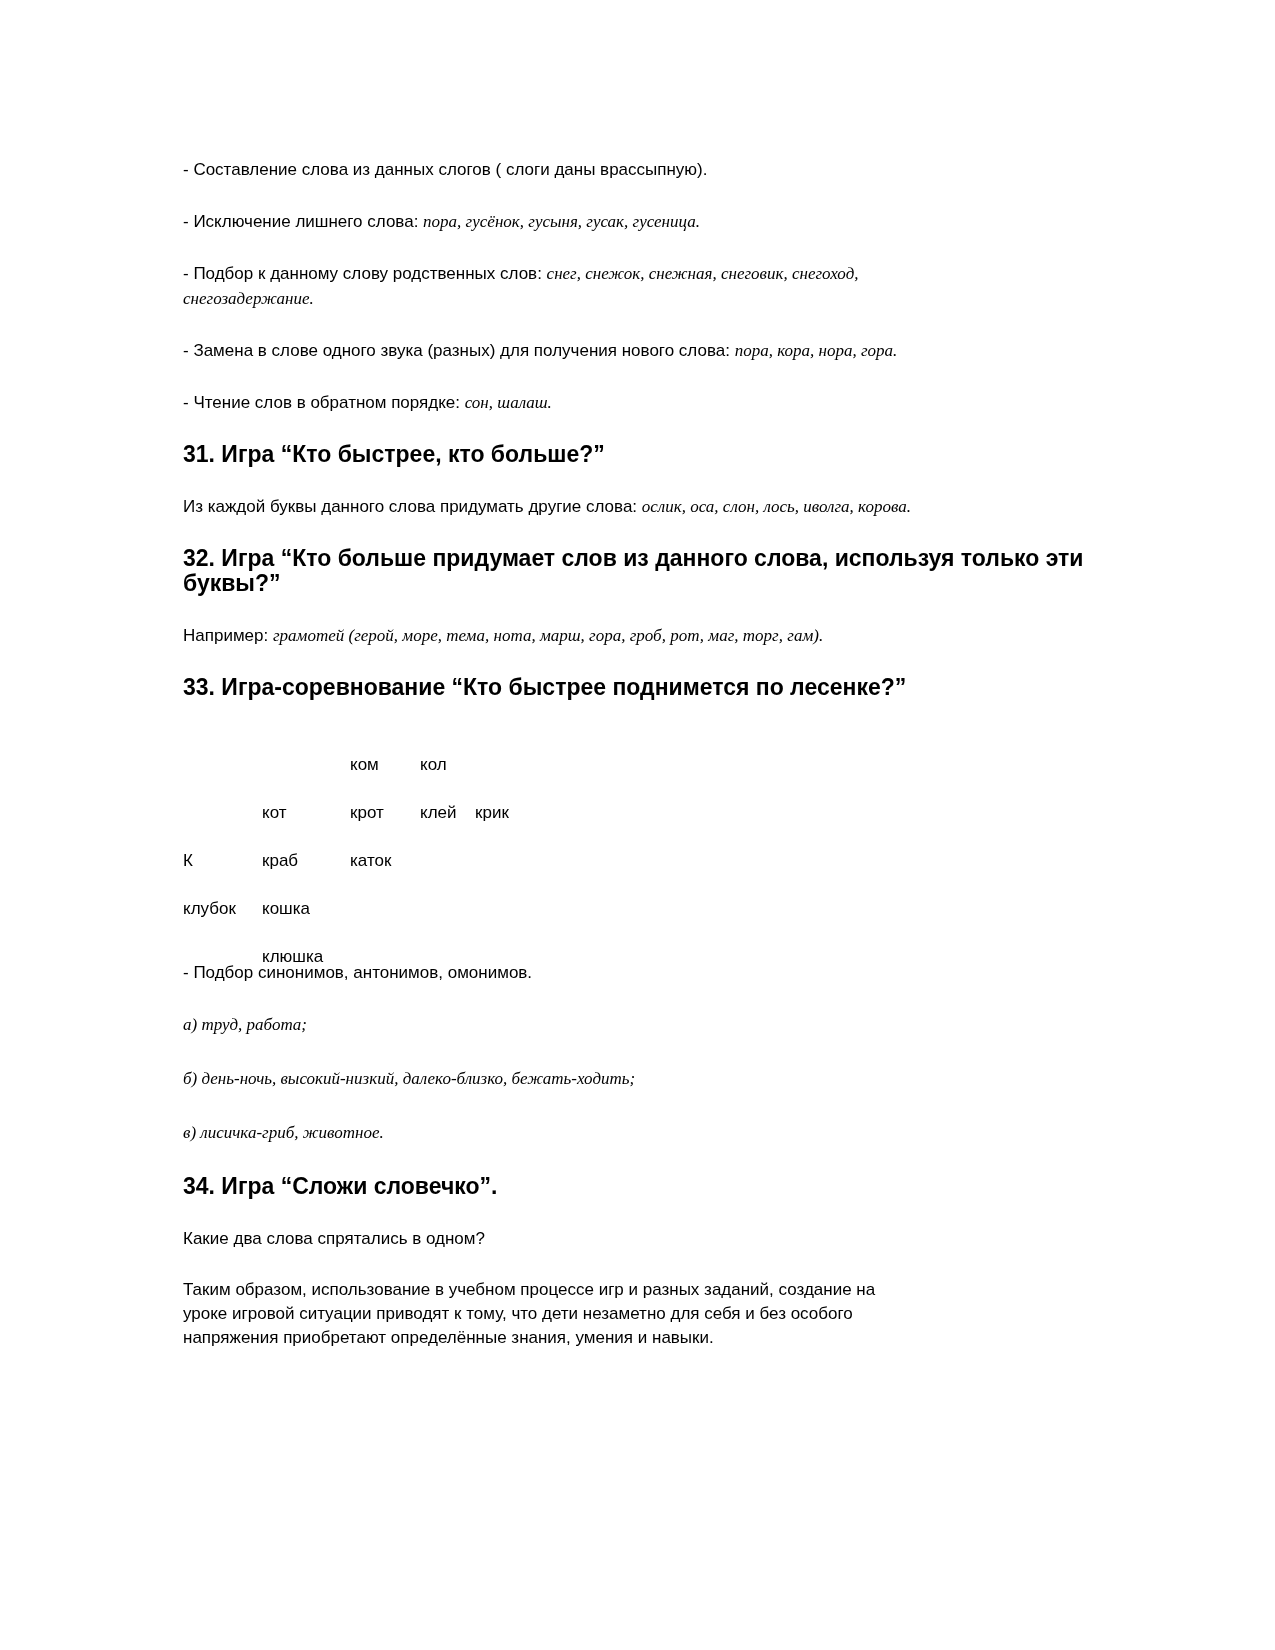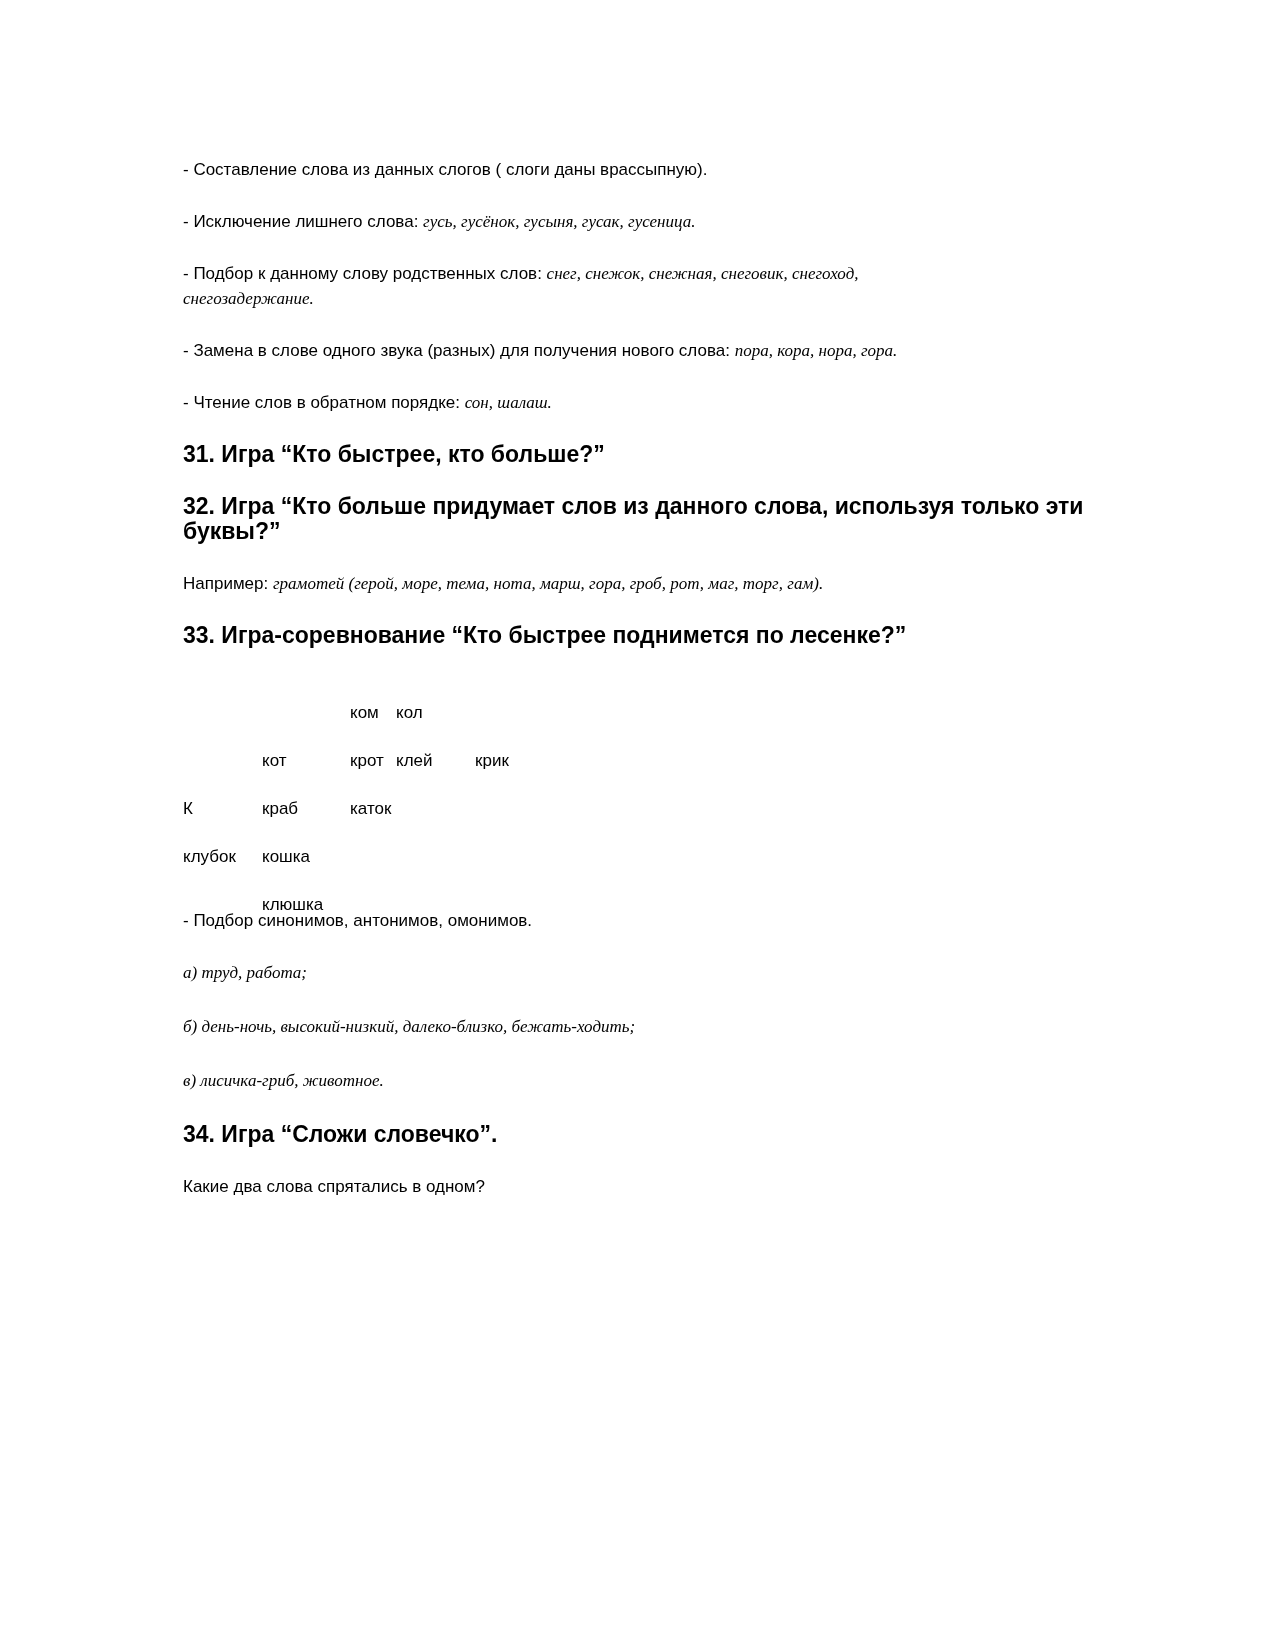--- a/index.html
+++ b/index.html
@@ -38,21 +38,21 @@
     position: relative;
     height: 25px;
     margin-bottom: 23px;
     font-size: 17px;
     line-height: 25px;
   }
   .lrow span { position: absolute; top: 0; }
   .lc0 { left: 0; }
   .lc1 { left: 79px; margin-top: 48px; }
   .lc2 { left: 167px; }
-  .lc3 { left: 213px; text-align: right; }
+  .lc3 { left: 237px; text-align: right; }
   .lc4 { left: 292px; }
 
   .syn { margin-bottom: 29px; }
 
   
   .bullets { list-style: none; margin: 32px 0 21px; }
   .bullets li {
     position: relative;
     padding-left: 80px;
     font-size: 17px;
@@ -70,31 +70,32 @@
 
   .concl { line-height: 24px; margin-bottom: 0; }
 </style>
 </head>
 <body>
 
 <div class="page">
 
   <p class="para"><span>- Составление слова из данных слогов ( слоги даны врассыпную).</span><span class="it"></span></p>
 
-  <p class="para"><span>- Исключение лишнего слова: </span><span class="it">гусь, гусёнок, гусыня, гусак, гусеница.</span></p>
+  <p class="para"><span>- Исключение лишнего слова: </span><span class="it">пора, гусёнок, гусыня, гусак, гусеница.</span></p>
 
   <p class="para"><span>- Подбор к данному слову родственных слов: </span><span class="it">снег, снежок, снежная, снеговик, снегоход,
 снегозадержание.</span></p>
 
   <p class="para"><span>- Замена в слове одного звука (разных) для получения нового слова: </span><span class="it">пора, кора, нора, гора.</span></p>
 
   <p class="para"><span>- Чтение слов в обратном порядке: </span><span class="it">сон, шалаш.</span></p>
 
   <h2 class="hd">31. Игра “Кто быстрее, кто больше?”</h2>
 
+  <p class="para"><span>Из каждой буквы данного слова придумать другие слова: </span><span class="it">ослик, оса, слон, лось, иволга, корова.</span></p>
 
   <h2 class="hd">32. Игра “Кто больше придумает слов из данного слова, используя только эти
 буквы?”</h2>
 
   <p class="para"><span>Например: </span><span class="it">грамотей (герой, море, тема, нота, марш, гора, гроб, рот, маг, торг, гам).</span></p>
 
   <h2 class="hd">33. Игра-соревнование “Кто быстрее поднимется по лесенке?”</h2>
 
   <div class="ladder">
     <div class="lrow">
@@ -123,14 +124,17 @@
 
   <p class="para it syn">а) труд, работа;</p>
   <p class="para it syn">б) день-ночь, высокий-низкий, далеко-близко, бежать-ходить;</p>
   <p class="para it syn">в) лисичка-гриб, животное.</p>
 
   <h2 class="hd">34. Игра “Сложи словечко”.</h2>
 
   <p class="para">Какие два слова спрятались в одном?</p>
 
 
+  <p class="para concl">Таким образом, использование в учебном процессе игр и разных заданий, создание на
+уроке игровой ситуации приводят к тому, что дети незаметно для себя и без особого
+напряжения приобретают определённые знания, умения и навыки.</p>
 
 </div>
 
 </body></html>

